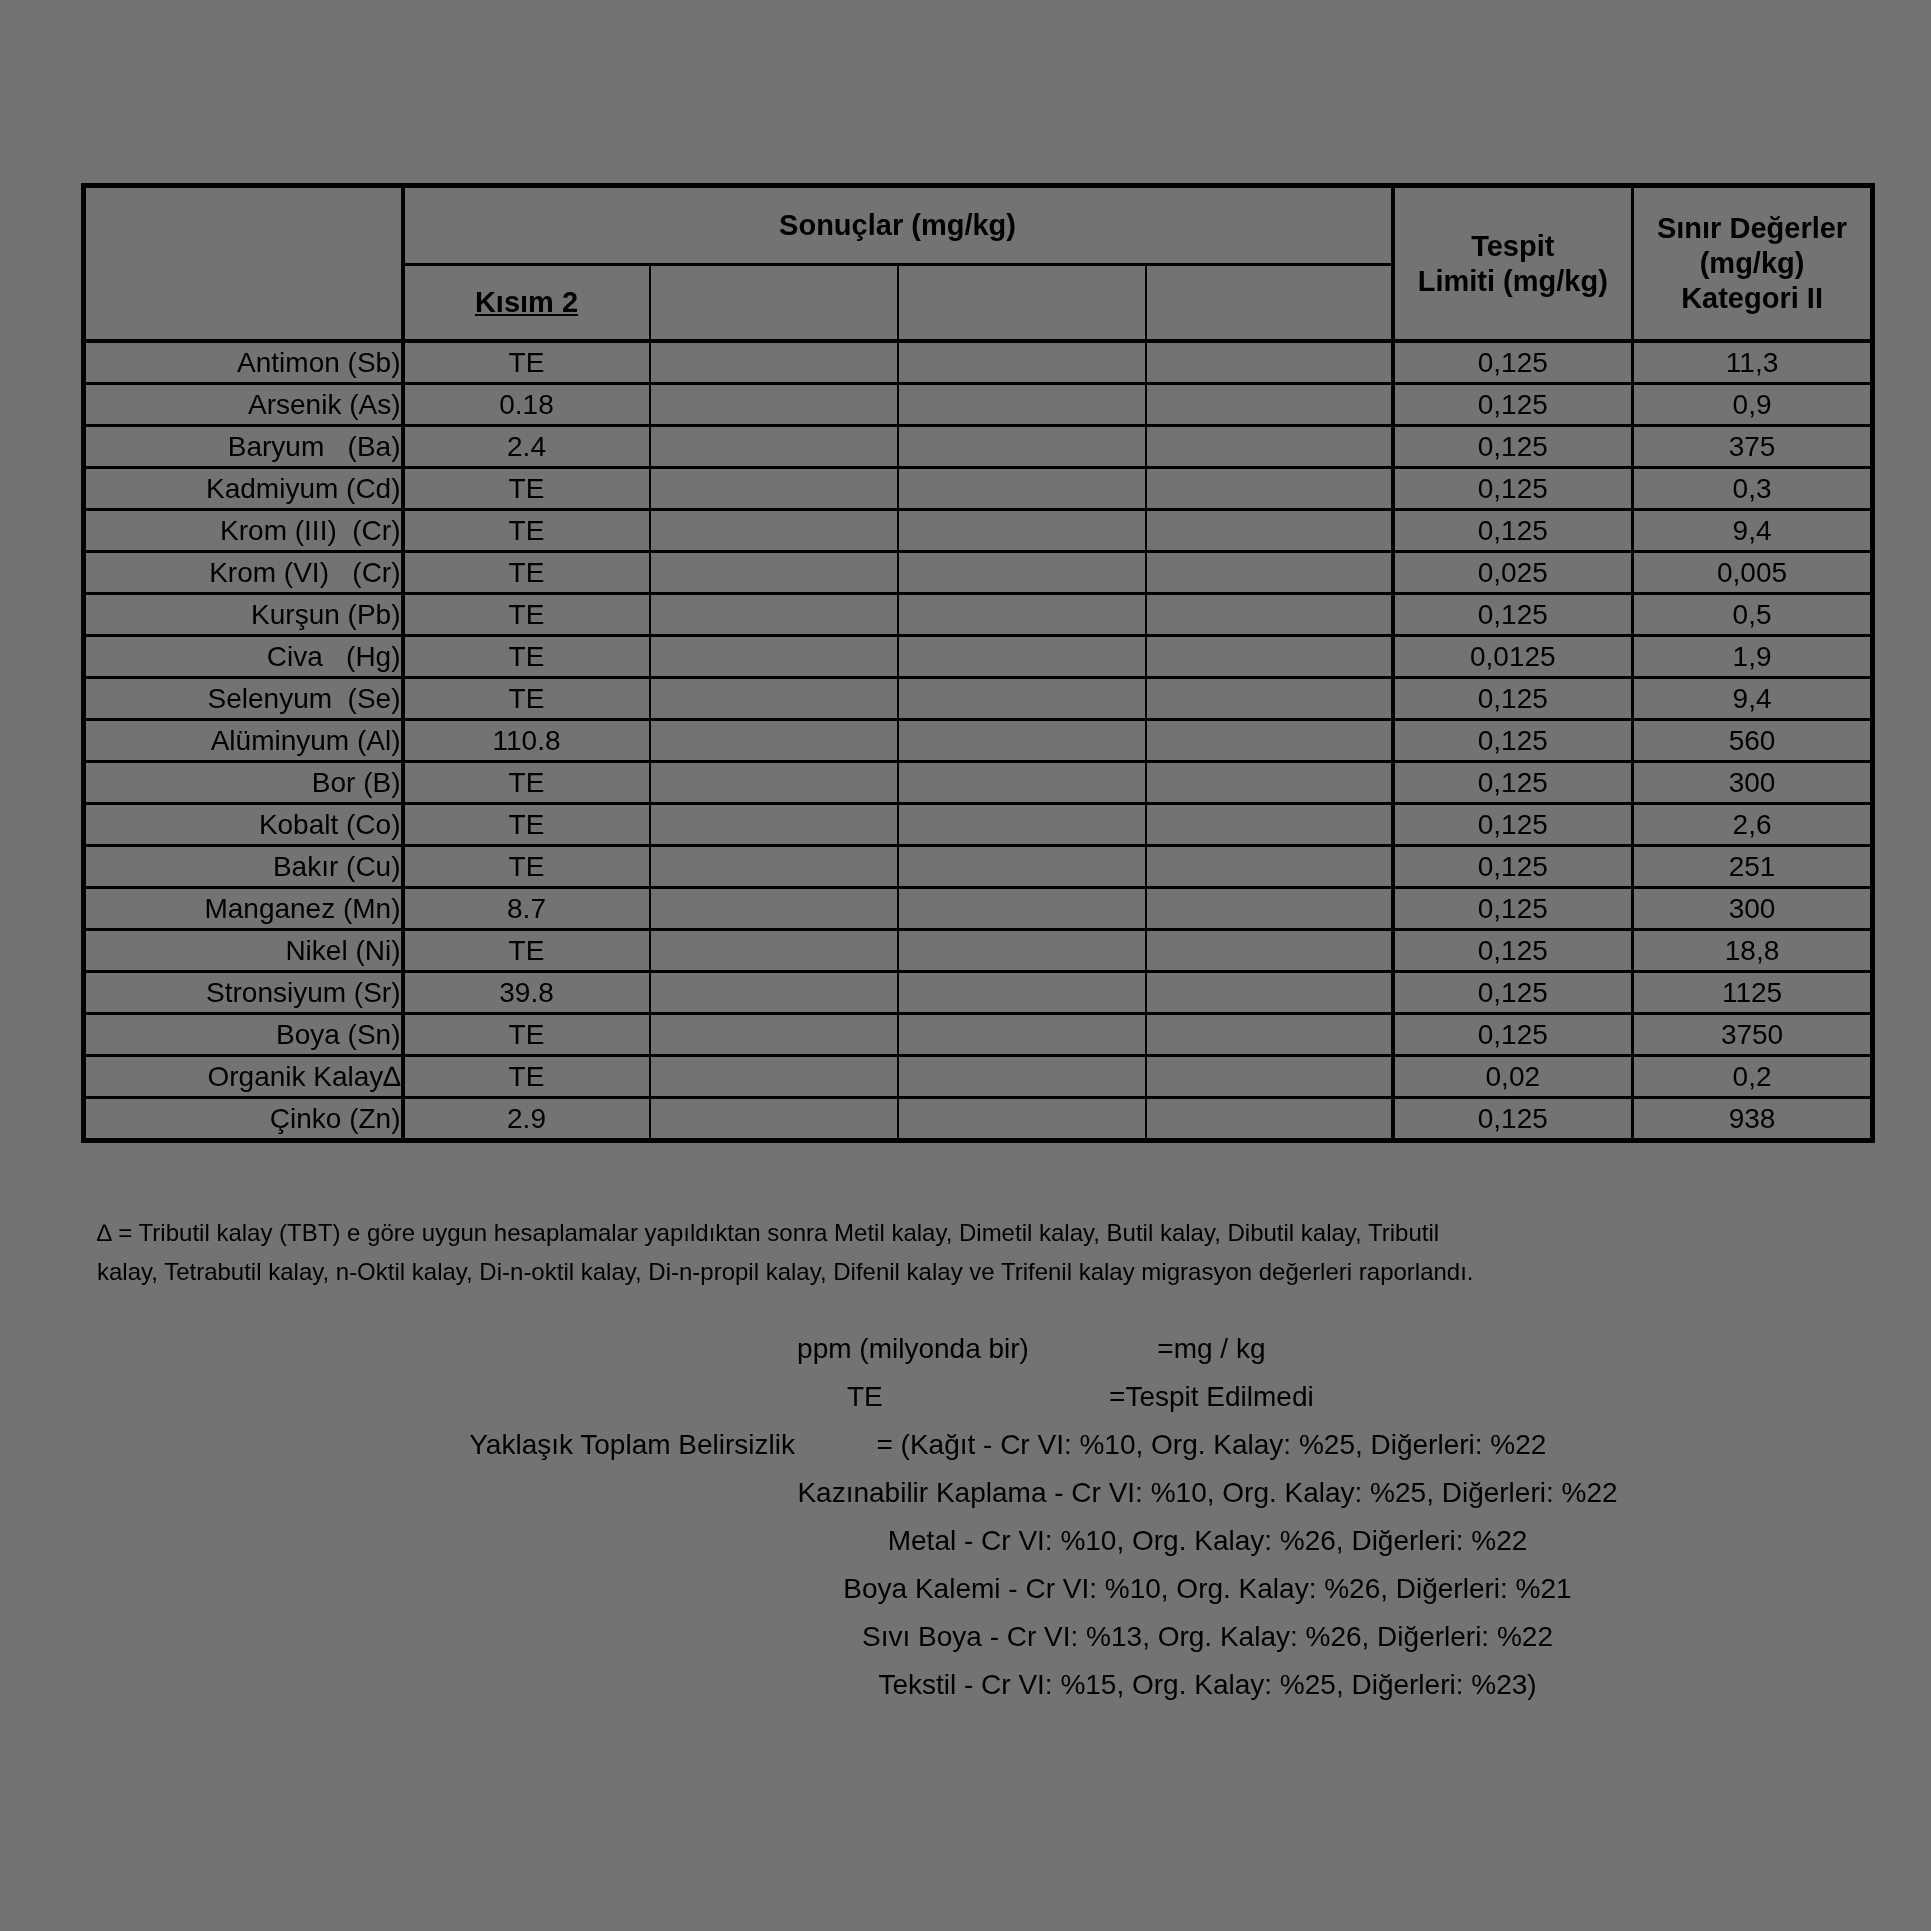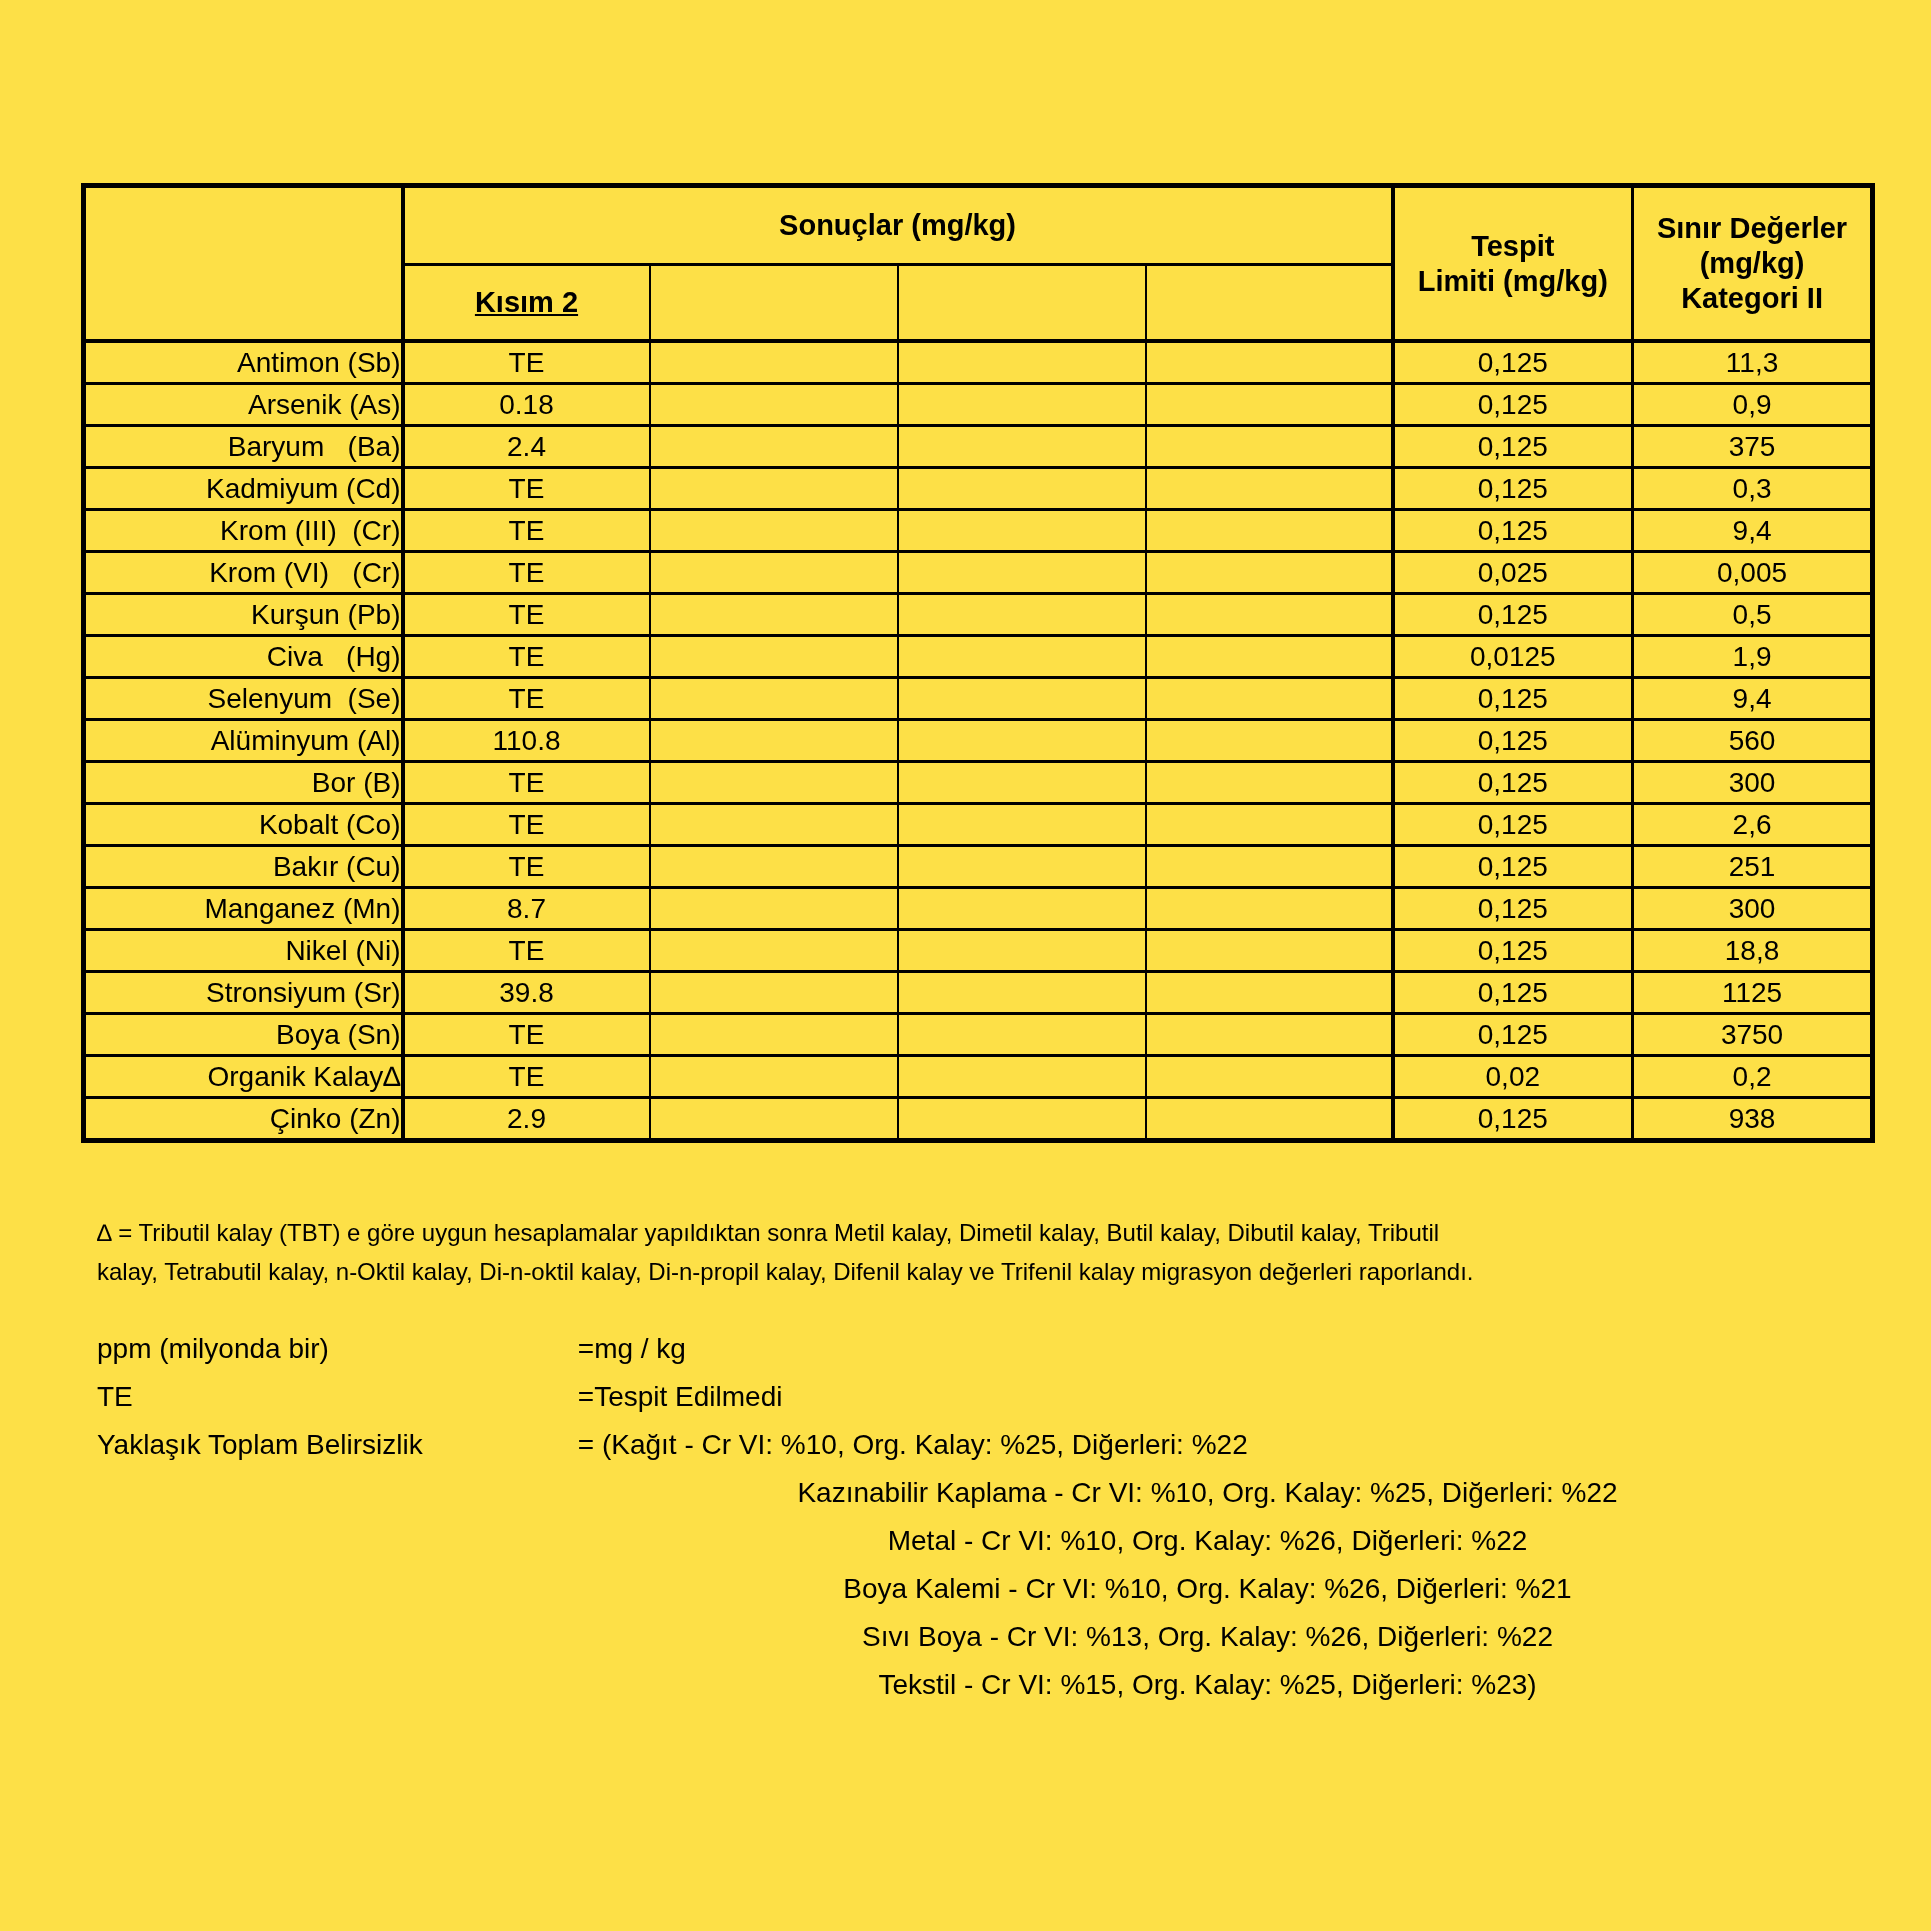--- a/index.html
+++ b/index.html
@@ -3,21 +3,21 @@
 <meta charset="utf-8">
 <style>
   html, body { margin: 0; padding: 0; }
   body {
     width: 1931px; height: 1931px;
     background: #ffffff;
     font-family: "Liberation Sans", "DejaVu Sans", sans-serif;
     color: #000000;
     position: relative;
   }
-  .page { position: absolute; inset: 0; background: #fde047; }
+  .page { position: absolute; inset: 0; background: #737373; }
 
   
   table.results {
     position: absolute; left: 81px; top: 183px;
     width: 1790px;
     border-collapse: collapse;
     table-layout: fixed;
     border: 5.8px solid #000;
   }
   table.results th, table.results td {
@@ -46,21 +46,21 @@
   .footnote {
     position: absolute; left: 97px; top: 1213px; width: 1748px;
     font-size: 24px; line-height: 39px;
   }
 
   
   .legend {
     position: absolute; left: 97px; top: 1325px; width: 1748px;
     font-size: 28px; line-height: 48px;
   }
-  .legend-row { height: 48px; white-space: nowrap; }
+  .legend-row { height: 48px; white-space: nowrap; text-align: center; }
   .legend-row .term { display: inline-block; width: 473px; }
   .legend .cont { margin-left: 473px; text-align: center; }
   .legend .cont div { height: 48px; white-space: nowrap; }
 </style>
 </head>
 <body>
 
 <div class="page">
 
   <table class="results">

